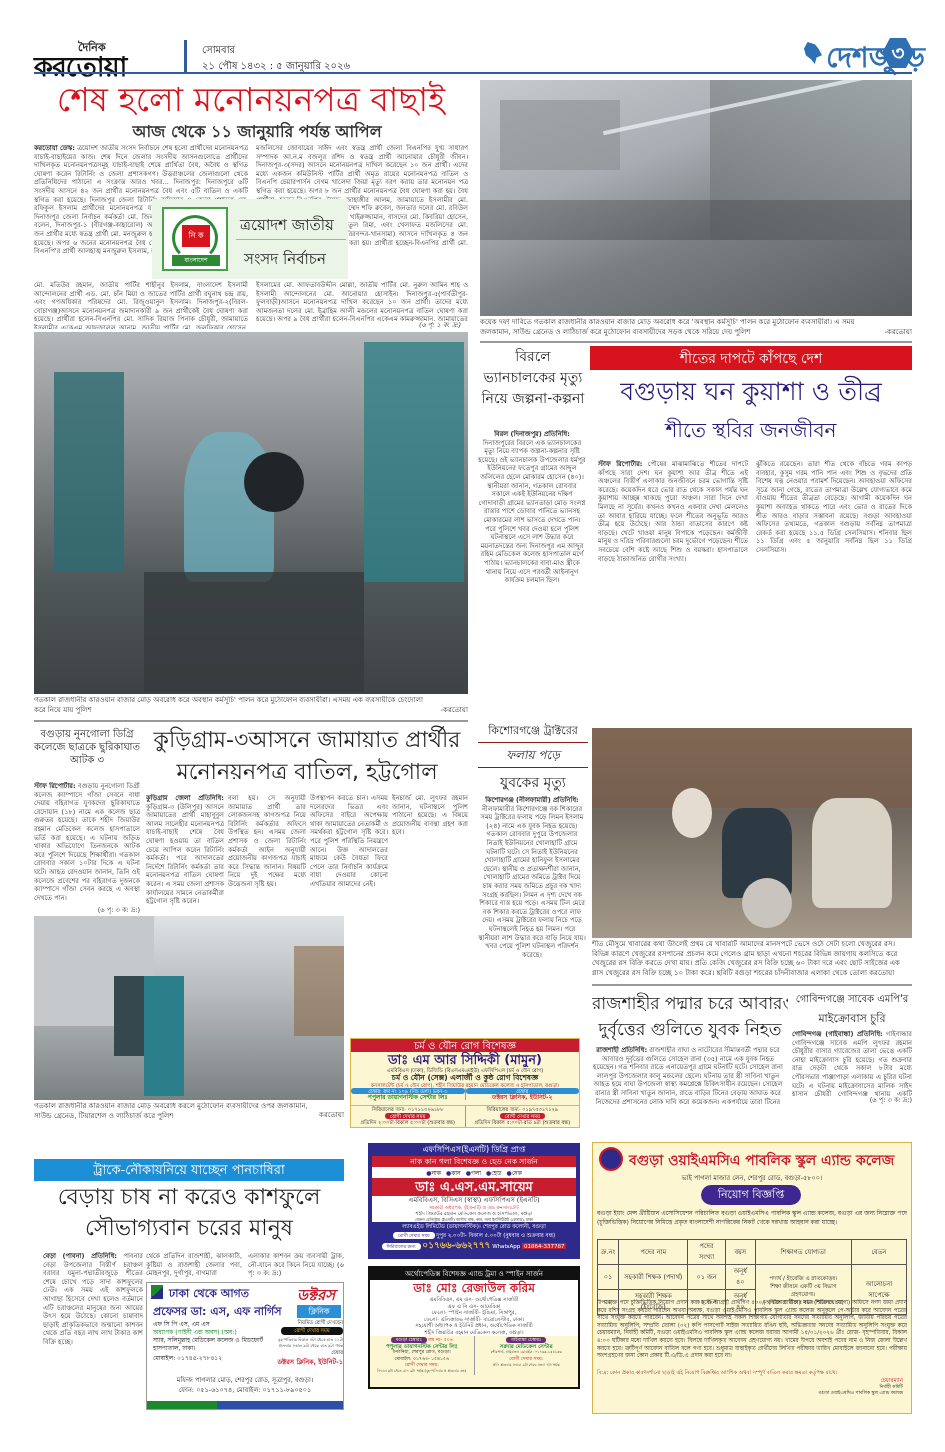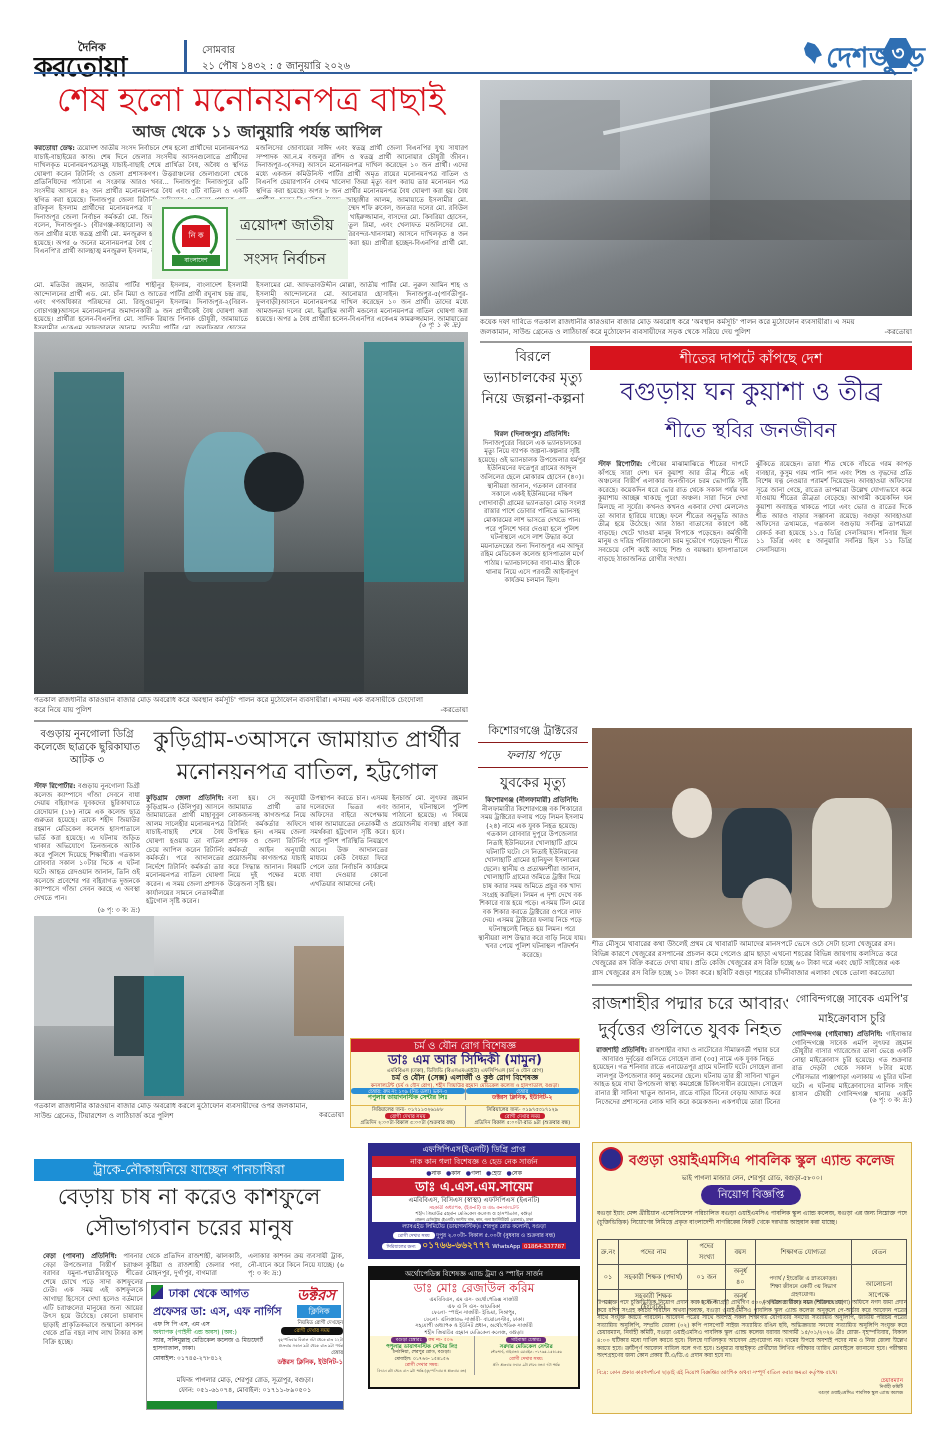--- a/index.html
+++ b/index.html
@@ -214,21 +214,21 @@
     <span class="pill" style="background:#fff;color:#2e2a8c;font-size:4.5px;line-height:7px;">সিরিয়ালের জন্য</span>
     <span style="color:#f6c744;font-size:9px;font-weight:bold;">০১৭৬৬-৬৬২৭৭৭</span>
     <span>WhatsApp</span>
     <span style="background:#c81d2e;padding:0 2px;">01864-337787</span>
   </div>
 </div>
 
 <div class="abs ad-box" style="left:368px;top:1266px;width:212px;height:123px;background:#fdf6d3;border:2px solid #111;">
   <div class="ad-line" style="background:#111;color:#fff;font-size:7px;line-height:12px;">অর্থোপেডিক্স বিশেষজ্ঞ এ্যান্ড ট্রমা ও স্পাইন সার্জন</div>
   <div style="background:#fff;">
-    <div class="ad-line" style="color:#c81d2e;font-size:12px;font-weight:normal;line-height:16px;">ডাঃ মোঃ রেজাউল করিম</div>
+    <div class="ad-line" style="color:#c81d2e;font-size:12px;font-weight:bold;line-height:16px;">ডাঃ মোঃ রেজাউল করিম</div>
     <div class="ad-line" style="font-size:5.2px;line-height:6.6px;">এমবিবিএস, এম এস- অর্থোপেডিক্স সার্জারী</div>
     <div class="ad-line" style="font-size:5.2px;line-height:6.6px;">এফ এ সি এস- আমেরিকা</div>
     <div class="ad-line" style="font-size:5.2px;line-height:6.6px;">ফেলো- স্পাইন সার্জারী- ইন্ডিয়া, সিঙ্গাপুর,</div>
     <div class="ad-line" style="font-size:5.2px;line-height:6.6px;">ফেলো- এলিজারভ সার্জারী- বায়োলেস্টার, ঢাকা।</div>
     <div class="ad-line" style="font-size:5.2px;line-height:6.6px;">সহযোগী অধ্যাপক ও ইউনিট প্রধান, অর্থোপেডিক সার্জারী</div>
     <div class="ad-line" style="font-size:5.2px;line-height:6.6px;">শহীদ জিয়াউর রহমান মেডিকেল কলেজ, বগুড়া।</div>
   </div>
   <div style="display:flex;font-size:4.6px;line-height:6.3px;">
     <div style="flex:1;text-align:center;border-right:1px solid #999;padding-top:1px;">
       <span class="pill" style="background:#6b2a7a;font-size:4.6px;line-height:6.5px;">বগুড়া চেম্বারঃ</span>

